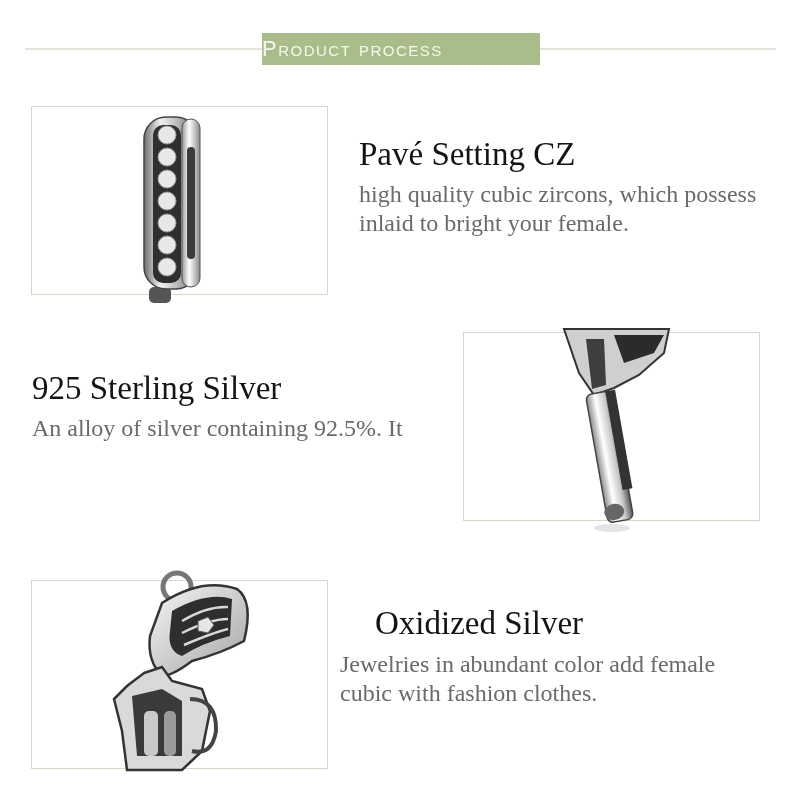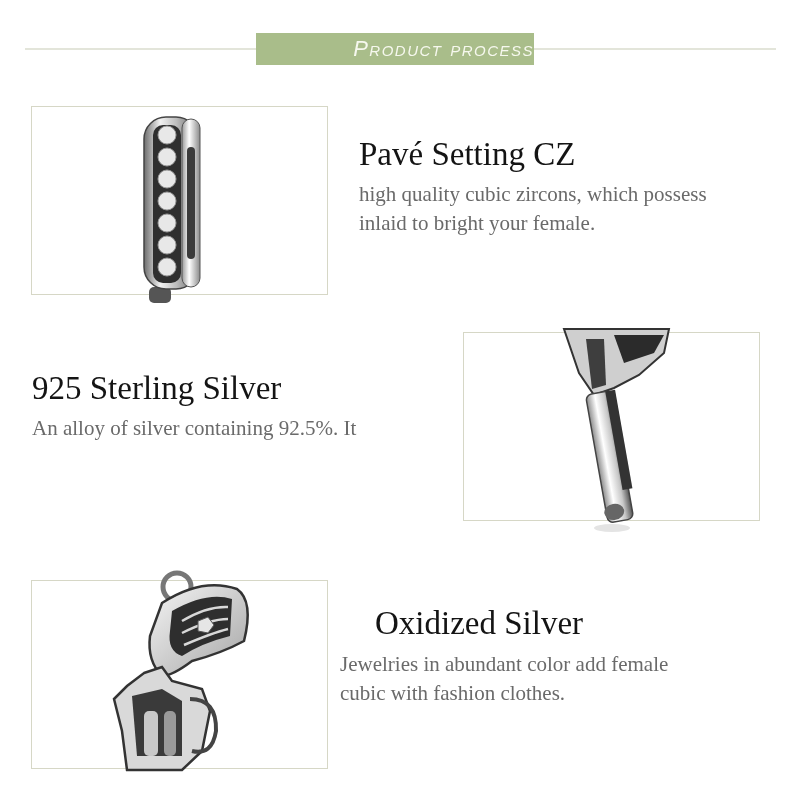--- a/index.html
+++ b/index.html
@@ -4,43 +4,42 @@
   <style>
     * { box-sizing: border-box; margin: 0; padding: 0; }
     html, body { width: 800px; height: 800px; background: #ffffff; overflow: hidden; }
     body { position: relative; font-family: "Liberation Serif", "DejaVu Serif", serif; }
 
     .header-line {
       position: absolute; left: 25px; top: 48px; width: 751px; height: 2px;
       background: #e3e5da;
     }
     .header-badge {
-      position: absolute; left: 256px; top: 33px; width: 278px; height: 32px;
+      position: absolute; left: 262px; top: 33px; width: 278px; height: 32px;
       background: #a9bd8a;
-      display: flex; align-items: center; justify-content: flex-end;
+      display: flex; align-items: center; justify-content: flex-start;
       color: #f6f8ee;
       font-family: "Liberation Sans", "DejaVu Sans", sans-serif;
       font-size: 22px; letter-spacing: 1.5px;
       font-variant: small-caps;
-      font-style: italic;
     }
     .header-badge span { display: inline-block; }
 
     .frame {
       position: absolute; width: 297px; height: 189px;
       border: 1.5px solid #d6d7c6; background: #ffffff; overflow: visible;
     }
     .frame svg { position: absolute; left: 0; top: 0; overflow: visible; }
 
     .title {
       position: absolute; color: #141414; font-size: 33px; line-height: 34px;
       white-space: nowrap;
     }
     .desc {
-      position: absolute; color: #6a6a6a; font-size: 21px; line-height: 29px;
+      position: absolute; color: #6a6a6a; font-size: 24px; line-height: 29px;
       white-space: nowrap;
     }
     .desc div { height: 29px; }
   </style>
 </head>
 <body>
 
 <div class="header-line"></div>
 <div class="header-badge">
   <span>Product process</span>

